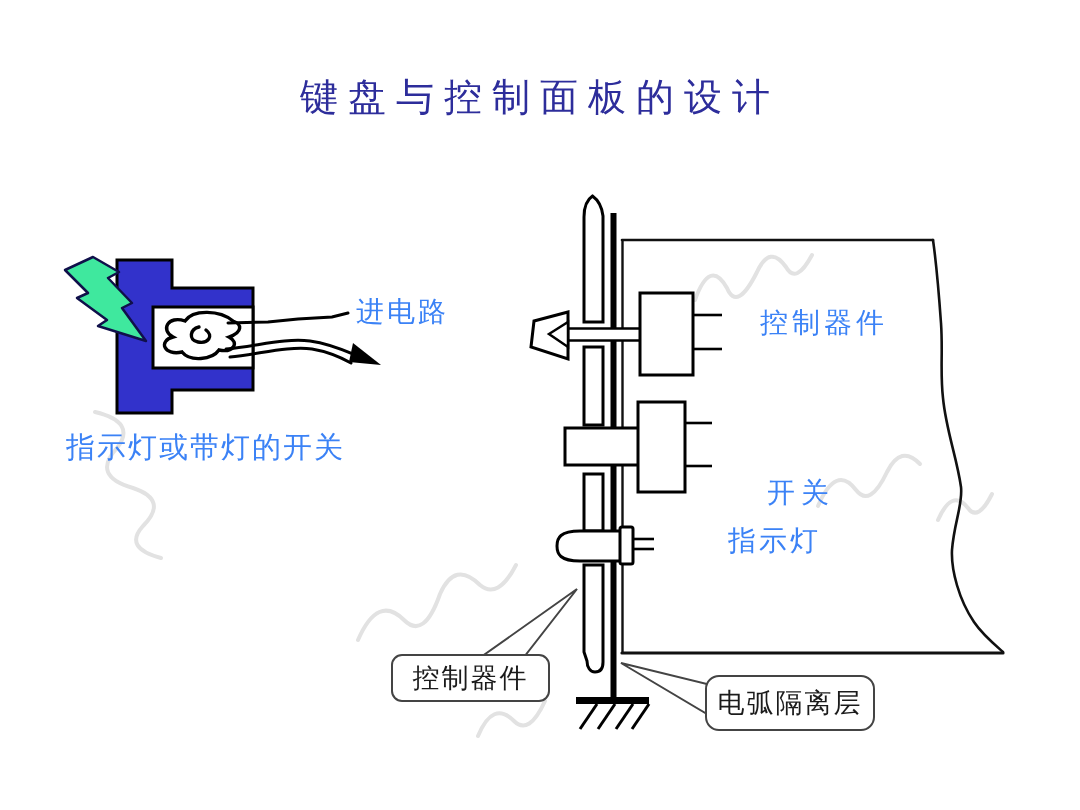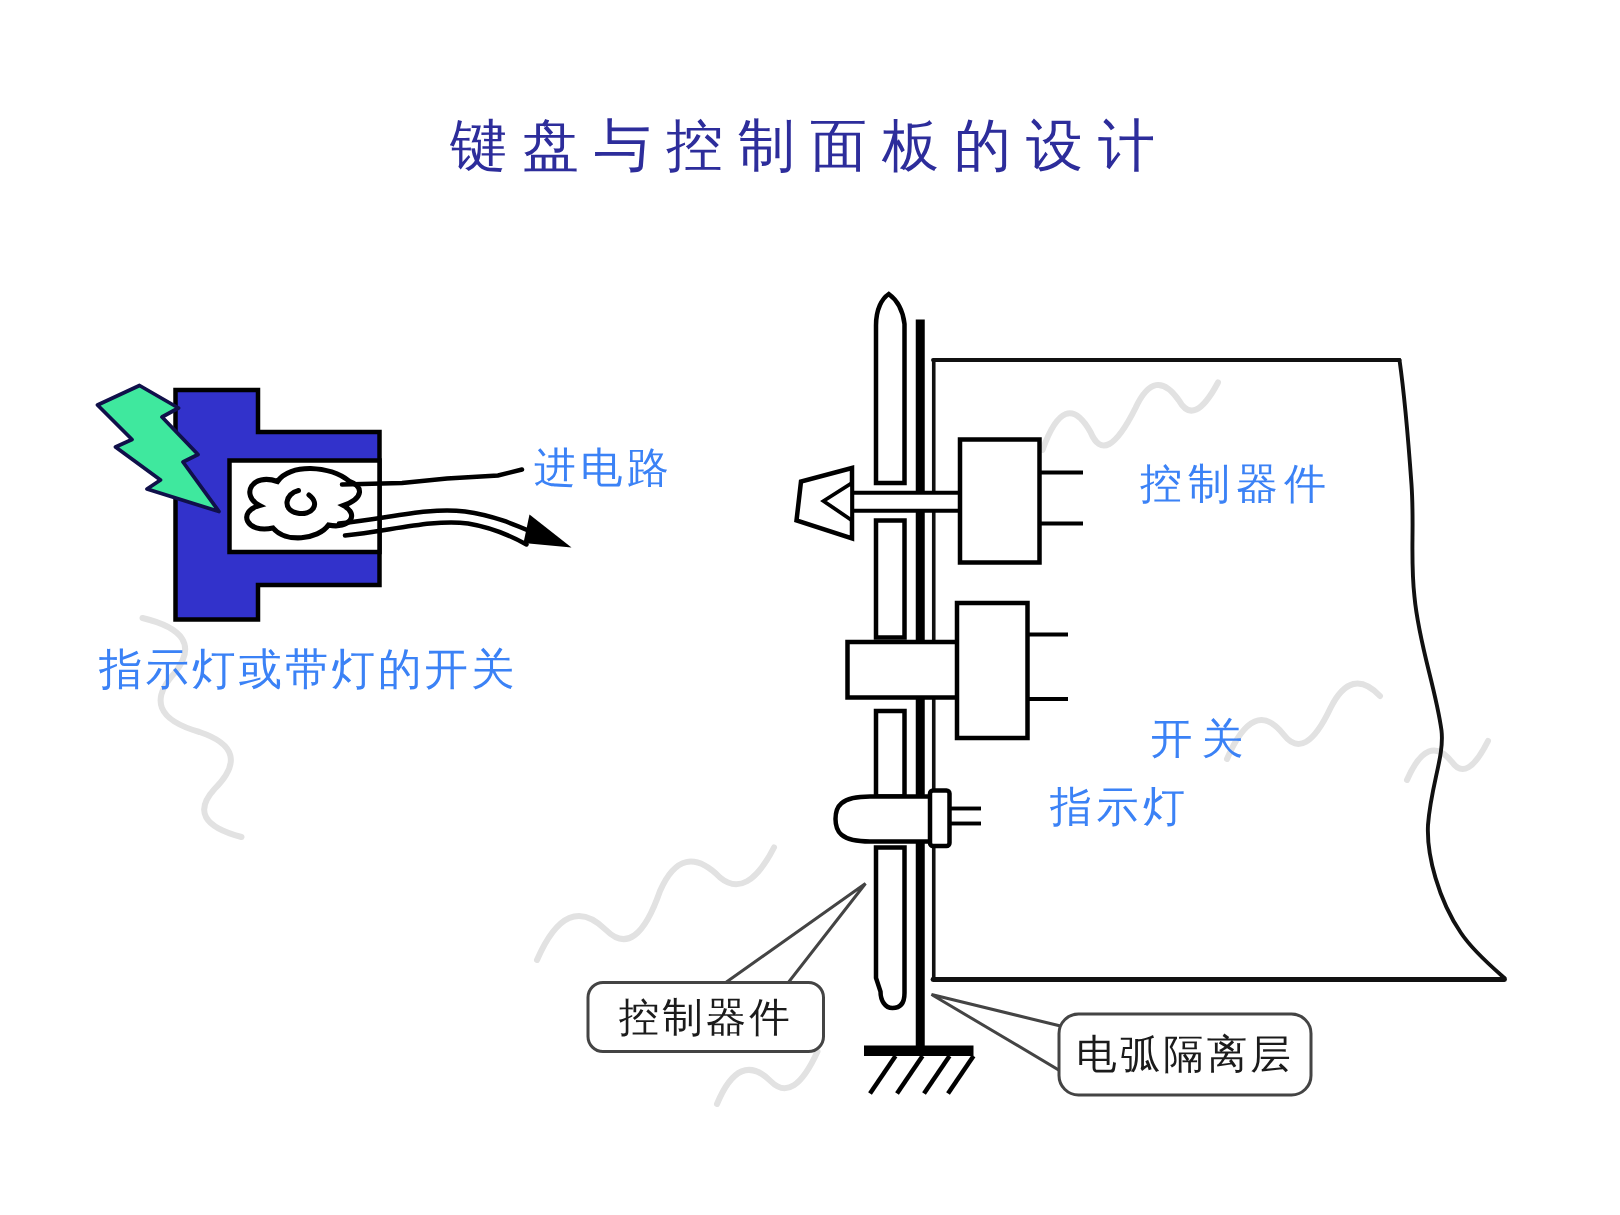--- a/index.html
+++ b/index.html
@@ -19,21 +19,21 @@
     color:#2d2d9b;white-space:nowrap;
   }
   .lbl{
     position:absolute;color:#3b82f6;font-size:28px;
     white-space:nowrap;line-height:1.1;
   }
   .lbl-caption{left:66px;top:432px;font-size:29px;letter-spacing:2px;}
   .lbl-wire{left:356px;top:297px;letter-spacing:3px;}
   .lbl-control{left:732px;top:308px;letter-spacing:4px;margin-left:28px;}
   .lbl-switch{left:767px;top:430px;letter-spacing:6px;margin-top:48px;}
-  .lbl-indicator{left:700px;top:526px;letter-spacing:3px;font-family:Liberation Mono, monospace;}
+  .lbl-indicator{left:728px;top:526px;letter-spacing:3px;}
   .lbl-board{left:827px;top:600px;font-size:35px;letter-spacing:5px;}
   .callout{
     position:absolute;display:flex;align-items:center;justify-content:center;
     color:#1b1b1b;font-size:27px;letter-spacing:2px;white-space:nowrap;
   }
   .callout-panel{left:392px;top:655px;width:157px;height:46px;}
   .callout-arc{left:706px;top:676px;width:168px;height:54px;}
 </style>
 </head>
 <body>

